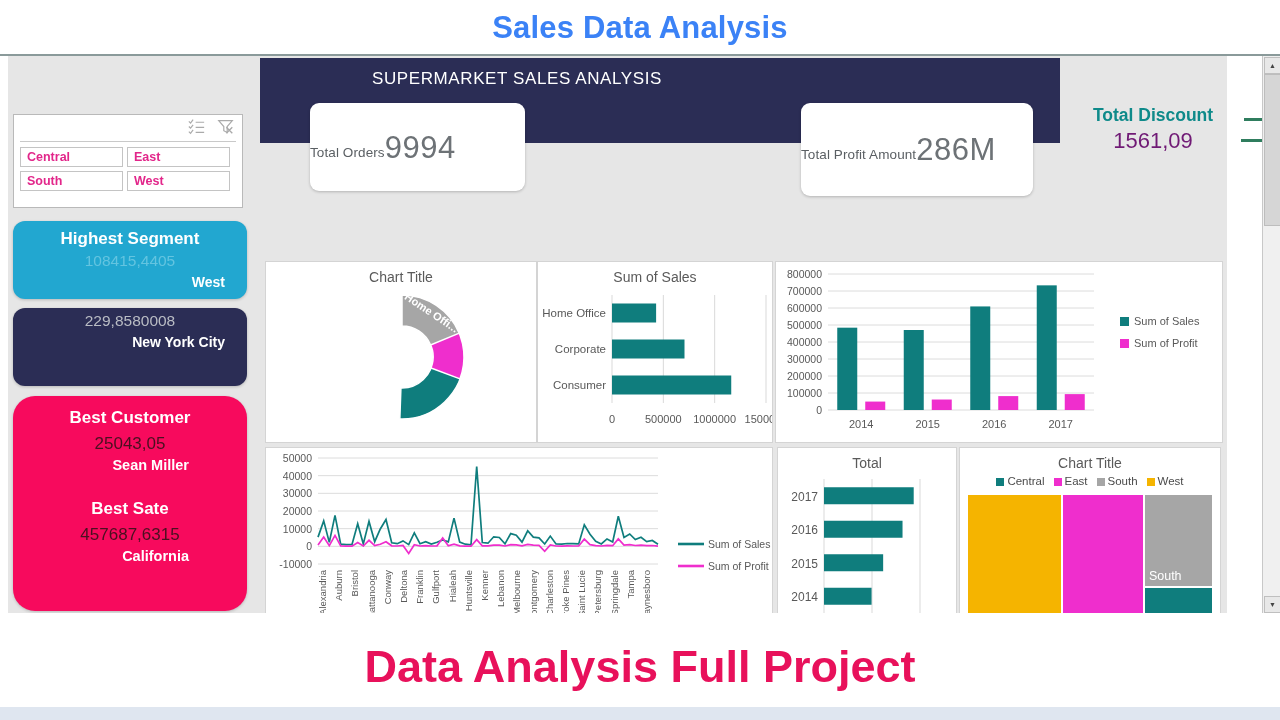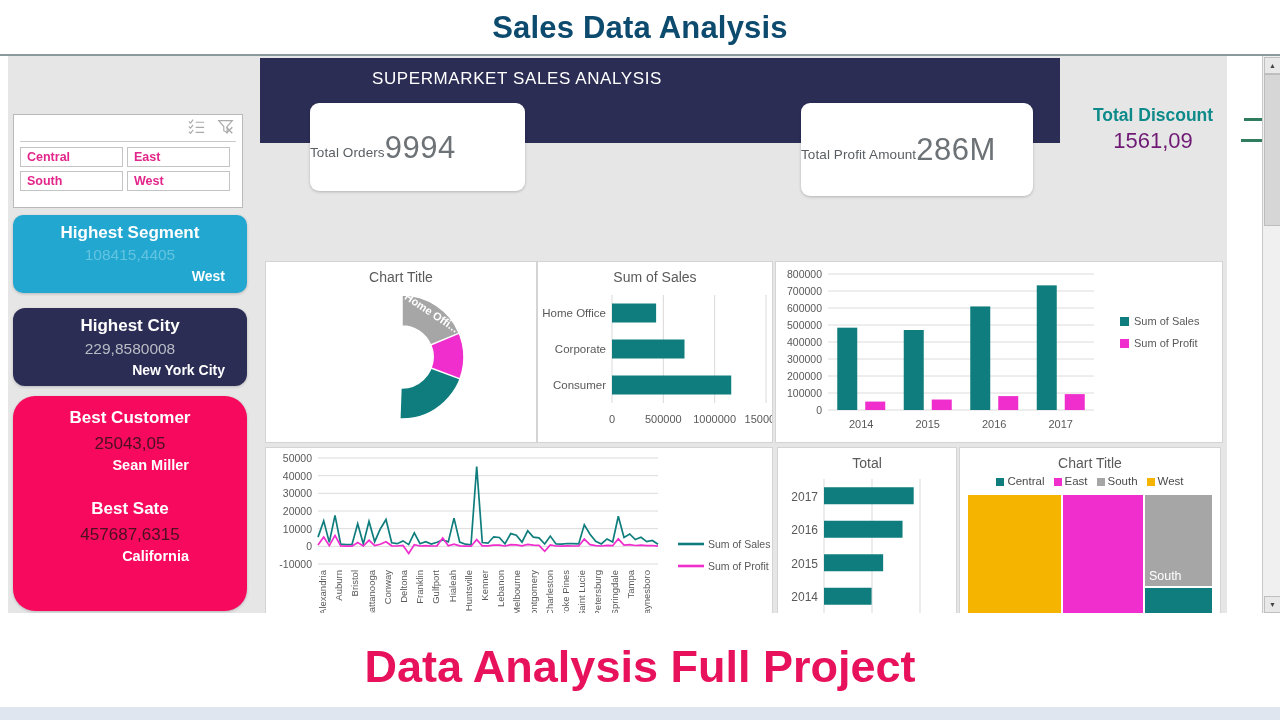--- a/index.html
+++ b/index.html
@@ -7,21 +7,21 @@
     width:1280px;height:720px;overflow:hidden;
     font-family:"Liberation Sans", sans-serif;
     background:#ffffff;
   }
   .stage{position:relative;width:1280px;height:720px;background:#fff;}
 
   
   .video-title{
     position:absolute;left:0;top:0;width:1280px;height:56px;
     display:flex;align-items:center;justify-content:center;
-    color:#0c4a6e;font-size:31px;font-weight:600;letter-spacing:.2px;
+    color:#3b82f6;font-size:31px;font-weight:600;letter-spacing:.2px;
     font-family:"Liberation Sans", sans-serif;background:#fff;
   }
   .video-subtitle{
     position:absolute;left:0;top:613px;width:1280px;height:107px;
     display:flex;align-items:center;justify-content:center;
     color:#e8115b;font-size:45px;font-weight:700;background:#fff;
   }
   .topline{position:absolute;left:0;top:54px;width:1280px;height:2px;background:#8a9a9a;}
 
   
@@ -83,21 +83,21 @@
     color:#e2268a;font-size:12.5px;font-weight:700;display:flex;align-items:center;
     padding-left:6px;box-sizing:border-box;
   }
 
   
   .card{position:absolute;border-radius:12px;color:#fff;box-shadow:0 1px 3px rgba(0,0,0,.2);}
   .card .c-title{text-align:center;font-size:17px;font-weight:600;}
   .card .c-num{text-align:center;font-size:15.5px;}
   .card .c-sub{text-align:right;font-size:14px;font-weight:700;padding-right:22px;}
 
-  #card-segment{left:13px;top:159px;width:234px;height:78px;background:#22a7d0;border-radius:10px;}
+  #card-segment{left:13px;top:165px;width:234px;height:78px;background:#22a7d0;}
   #card-segment .c-title{padding-top:8px;}
   #card-segment .c-num{color:#63c4e0;padding-top:3px;}
   #card-segment .c-sub{padding-top:4px;}
 
   #card-city{left:13px;top:252px;width:234px;height:78px;background:#2b2d55;}
   #card-city .c-title{padding-top:8px;}
   #card-city .c-num{color:#b9bcc4;padding-top:4px;}
   #card-city .c-sub{padding-top:4px;}
 
   #card-best{left:13px;top:340px;width:234px;height:215px;background:#f70a5d;border-radius:22px;}
@@ -189,21 +189,20 @@
       </div>
     </div>
 
     <div class="card" id="card-segment">
       <div class="c-title">Highest Segment</div>
       <div class="c-num">108415,4405</div>
       <div class="c-sub">West</div>
     </div>
 
     <div class="card" id="card-city">
-      <div class="c-title">Highest City</div>
       <div class="c-num">229,8580008</div>
       <div class="c-sub">New York City</div>
     </div>
 
     <div class="card" id="card-best">
       <div class="c-title">Best Customer</div>
       <div class="c-num">25043,05</div>
       <div class="c-sub">Sean Miller</div>
       <div class="gap"></div>
       <div class="c-title">Best Sate</div>

